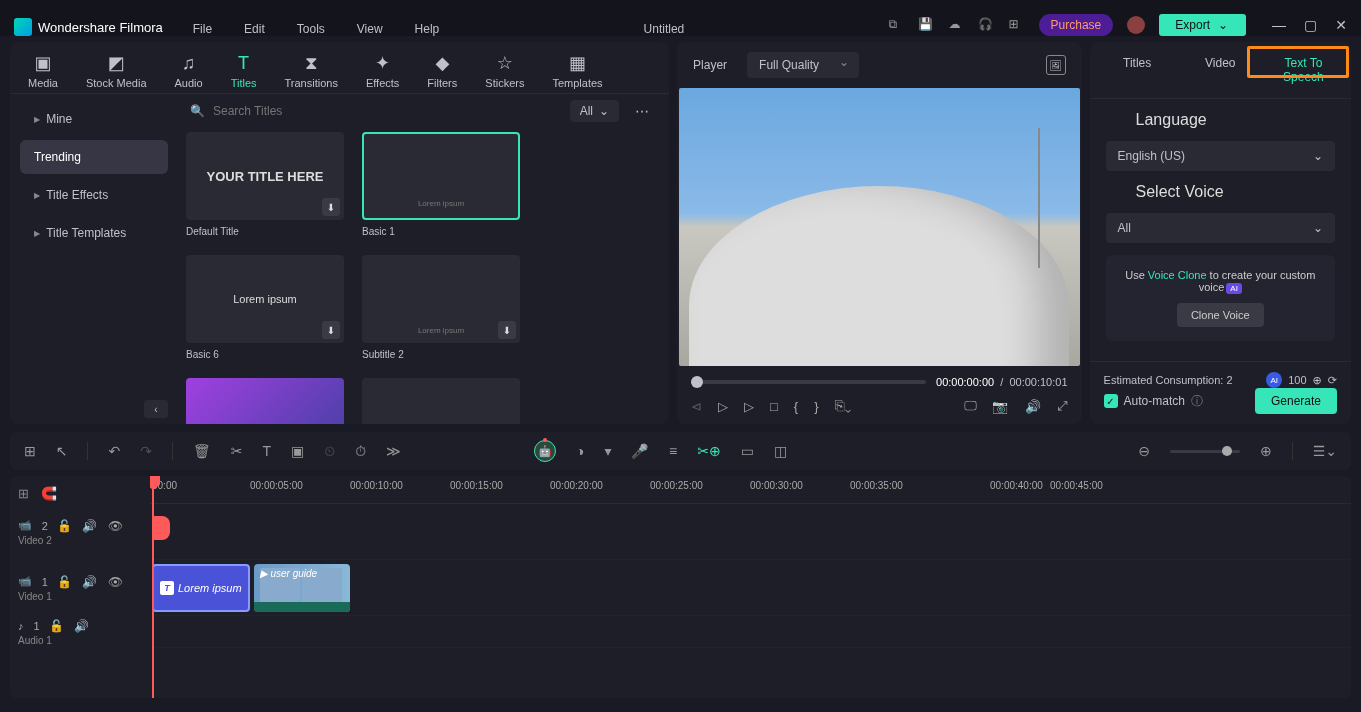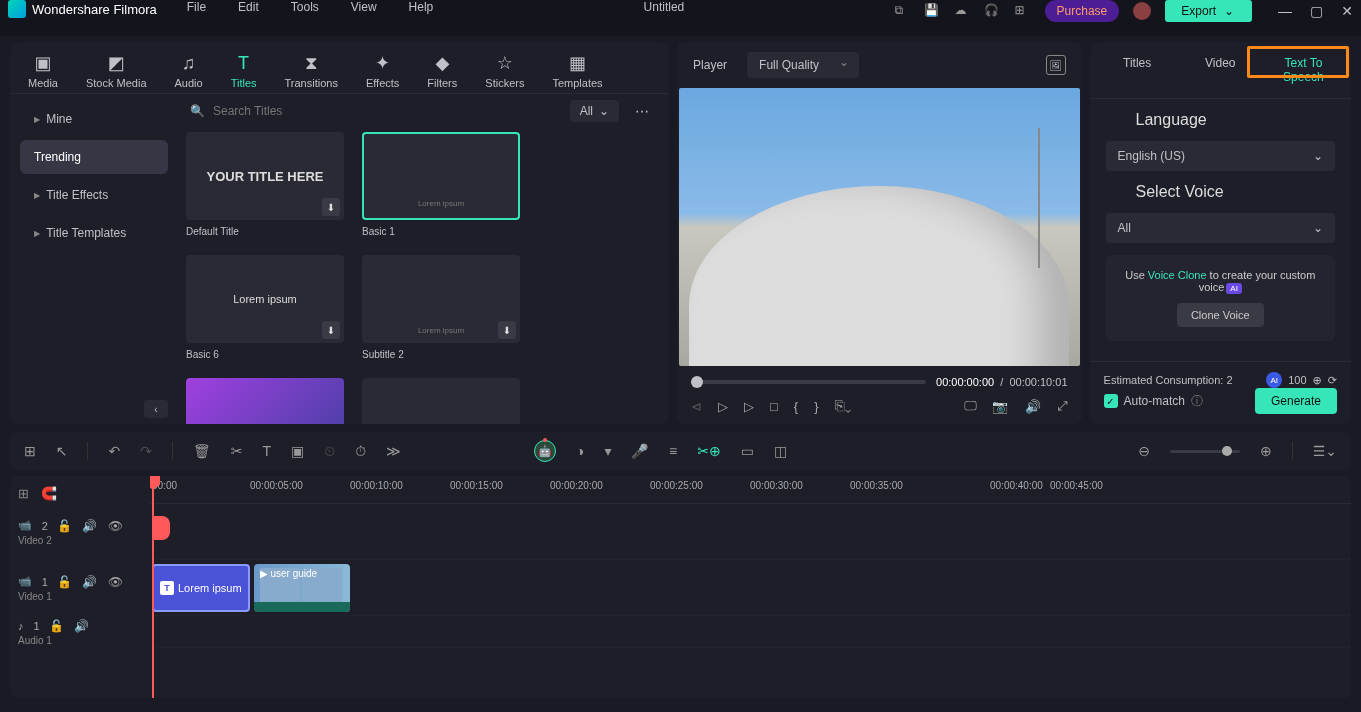--- a/index.html
+++ b/index.html
@@ -1,17 +1,17 @@
 <!DOCTYPE html>
 <html><head>
 <meta charset="utf-8">
 <style>
 * { margin: 0; padding: 0; box-sizing: border-box; font-family: -apple-system, BlinkMacSystemFont, "Segoe UI", sans-serif; }
 body { background: #1a1a24; color: #c0c0c8; font-size: 12px; overflow: hidden; width: 1361px; height: 712px; }
-.titlebar { height: 36px; background: #14141c; display: flex; align-items: flex-start; padding: 0 8px; }
+.titlebar { height: 36px; background: #14141c; display: flex; align-items: flex-end; padding: 0 14px; }
 .logo { display: flex; align-items: center; gap: 6px; color: #fff; font-size: 13px; margin-right: 30px; }
 .logo-icon { width: 18px; height: 18px; background: linear-gradient(135deg,#00d4b8,#00a0e0); border-radius: 3px; }
 .menu { display: flex; gap: 32px; }
 .menu span { color: #c0c0c8; cursor: pointer; }
 .proj-title { flex: 1; text-align: center; color: #c0c0c8; }
 .titlebar-right { display: flex; align-items: center; gap: 14px; }
 .titlebar-right .ico { width: 16px; height: 16px; color: #999; cursor: pointer; }
 .purchase { background: #4c1d95; color: #ff9a6a; padding: 4px 12px; border-radius: 11px; cursor: pointer; }
 .avatar-sm { width: 18px; height: 18px; border-radius: 50%; background: #8a4040; }
 .export { background: #36e6b8; color: #111; padding: 4px 18px 4px 16px; border-radius: 3px; cursor: pointer; display: flex; align-items: center; gap: 8px; }
@@ -95,21 +95,21 @@
 .th-ico { font-size: 12px; cursor: pointer; }
 .th-label { font-size: 10px; color: #888; }
 .tl-right { flex: 1; position: relative; overflow: hidden; }
 .ruler { height: 28px; position: relative; border-bottom: 1px solid #2a2a34; }
 .ruler-mark { position: absolute; top: 4px; font-size: 10px; color: #aaa; }
 .playhead { position: absolute; top: 0; bottom: 0; width: 2px; background: #ff5a5a; z-index: 5; }
 .playhead-cap { position: absolute; top: 0; left: -6px; width: 14px; height: 14px; background: #ff5a5a; clip-path: polygon(0 0,100% 0,100% 60%,50% 100%,0 60%); }
 .tracks { position: relative; }
 .track { height: 56px; position: relative; border-bottom: 1px solid #22222c; }
 .track.audio { height: 32px; }
-.clip { position: absolute; top: 4px; height: 48px; border-radius: 4px; display: flex; align-items: center; padding: 0 6px; font-size: 11px; color: #fff; overflow: hidden; }
+.clip { position: absolute; top: 4px; height: 48px; border-radius: 4px; display: flex; align-items: center; padding: 0 6px; font-size: 11px; color: #fff; overflow: hidden; font-style: italic; }
 .clip.title { background: #4a52d8; border: 2px solid #8a9aff; }
 .clip.title .ticon { background: #fff; color: #4a52d8; width: 14px; height: 14px; border-radius: 2px; display: flex; align-items: center; justify-content: center; font-size: 9px; margin-right: 4px; font-weight: bold; }
 .clip.video { background: linear-gradient(90deg,#6a9ac8,#8ab8d8); }
 .clip.video .vthumb { width: 44px; height: 40px; background: #88aacc; border-radius: 2px; margin-right: 2px; }
 .clip.video .aud-strip { position: absolute; bottom: 0; left: 0; right: 0; height: 10px; background: #1a6a5a; }
 .v2-marker { position: absolute; top: 12px; width: 18px; height: 24px; background: #ff5a5a; border-radius: 0 8px 8px 0; }
 .red-dot { width: 4px; height: 4px; background: #ff5a5a; border-radius: 50%; position: absolute; top: -3px; left: 8px; }
 </style>
 </head>
 <body>

